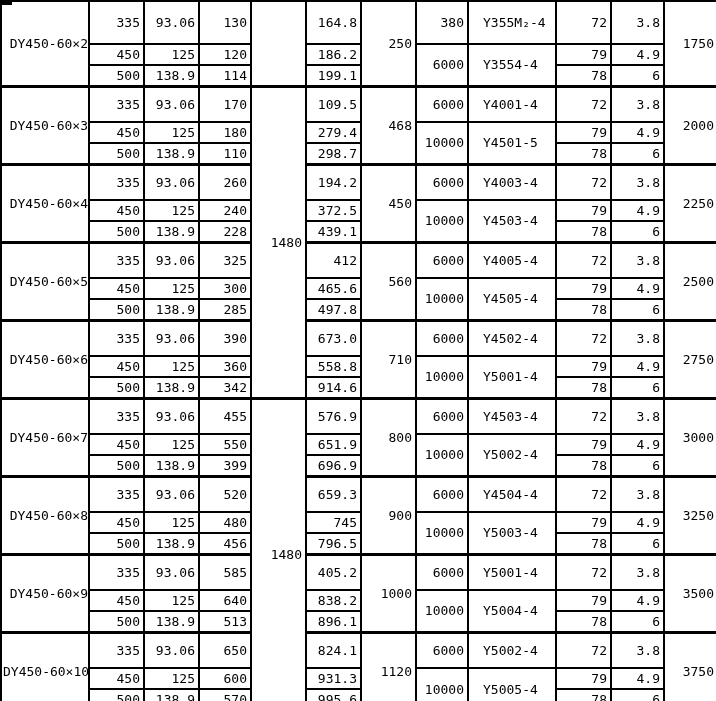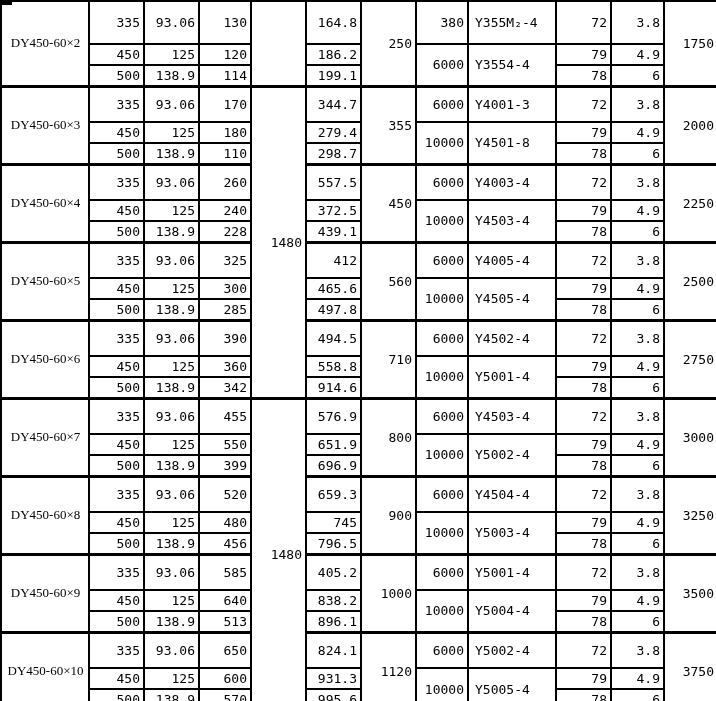--- a/index.html
+++ b/index.html
@@ -4,22 +4,22 @@
 <style>
   html,body{margin:0;padding:0;background:#fff}
   body{width:716px;height:701px;overflow:hidden;position:relative;
        font-family:"DejaVu Sans Mono", monospace;}
   #spec-table{border-collapse:collapse;table-layout:fixed;width:716px;
               font-family:"DejaVu Sans Mono", monospace;font-size:13px;color:#000;}
   #spec-table td{border:2px solid #000;padding:0;overflow:hidden;
                  white-space:nowrap;vertical-align:middle;}
   #spec-table td.gt{border-top-width:3px;}
   #spec-table td.num{text-align:right;padding-right:3px;}
-  #spec-table td.txt{text-align:left;padding-left:6px;}
-  #spec-table td.model{text-align:center;padding-left:1px;font-family:Liberation Serif, serif;}
+  #spec-table td.txt{text-align:left;padding-left:14px;}
+  #spec-table td.model{text-align:right;padding-left:1px;}
   #spec-table td.wc{border-right:none;}
   #artifact{position:absolute;left:0;top:0;width:12px;height:5px;background:#000;}
 </style>
 </head>
 <body>
 
 <div id="artifact"></div>
 
 <table id="spec-table">
   <colgroup>
@@ -68,52 +68,52 @@
         <td class="num">199.1</td>
         <td class="num">78</td>
         <td class="num">6</td>
       </tr>
       <tr style="height: 36px;">
         <td class="model gt" rowspan="3">DY450-60×3</td>
         <td class="num gt">335</td>
         <td class="num gt">93.06</td>
         <td class="num gt">170</td>
         <td class="num gt" rowspan="12">1480</td>
-        <td class="num gt">344.7</td>
-        <td class="num gt" rowspan="3">355</td>
-        <td class="num gt">6000</td>
-        <td class="txt gt">Y4001-3</td>
+        <td class="num gt">109.5</td>
+        <td class="num gt" rowspan="3">468</td>
+        <td class="num gt">6000</td>
+        <td class="txt gt">Y4001-4</td>
         <td class="num gt">72</td>
         <td class="num gt">3.8</td>
         <td class="num wc gt" rowspan="3">2000</td>
       </tr>
       <tr style="height: 21px;">
         <td class="num">450</td>
         <td class="num">125</td>
         <td class="num">180</td>
         <td class="num">279.4</td>
         <td class="num" rowspan="2">10000</td>
-        <td class="txt" rowspan="2">Y4501-8</td>
+        <td class="txt" rowspan="2">Y4501-5</td>
         <td class="num">79</td>
         <td class="num">4.9</td>
       </tr>
       <tr style="height: 21px;">
         <td class="num">500</td>
         <td class="num">138.9</td>
         <td class="num">110</td>
         <td class="num">298.7</td>
         <td class="num">78</td>
         <td class="num">6</td>
       </tr>
       <tr style="height: 36px;">
         <td class="model gt" rowspan="3">DY450-60×4</td>
         <td class="num gt">335</td>
         <td class="num gt">93.06</td>
         <td class="num gt">260</td>
-        <td class="num gt">557.5</td>
+        <td class="num gt">194.2</td>
         <td class="num gt" rowspan="3">450</td>
         <td class="num gt">6000</td>
         <td class="txt gt">Y4003-4</td>
         <td class="num gt">72</td>
         <td class="num gt">3.8</td>
         <td class="num wc gt" rowspan="3">2250</td>
       </tr>
       <tr style="height: 21px;">
         <td class="num">450</td>
         <td class="num">125</td>
@@ -161,21 +161,21 @@
         <td class="num">285</td>
         <td class="num">497.8</td>
         <td class="num">78</td>
         <td class="num">6</td>
       </tr>
       <tr style="height: 36px;">
         <td class="model gt" rowspan="3">DY450-60×6</td>
         <td class="num gt">335</td>
         <td class="num gt">93.06</td>
         <td class="num gt">390</td>
-        <td class="num gt">494.5</td>
+        <td class="num gt">673.0</td>
         <td class="num gt" rowspan="3">710</td>
         <td class="num gt">6000</td>
         <td class="txt gt">Y4502-4</td>
         <td class="num gt">72</td>
         <td class="num gt">3.8</td>
         <td class="num wc gt" rowspan="3">2750</td>
       </tr>
       <tr style="height: 21px;">
         <td class="num">450</td>
         <td class="num">125</td>

